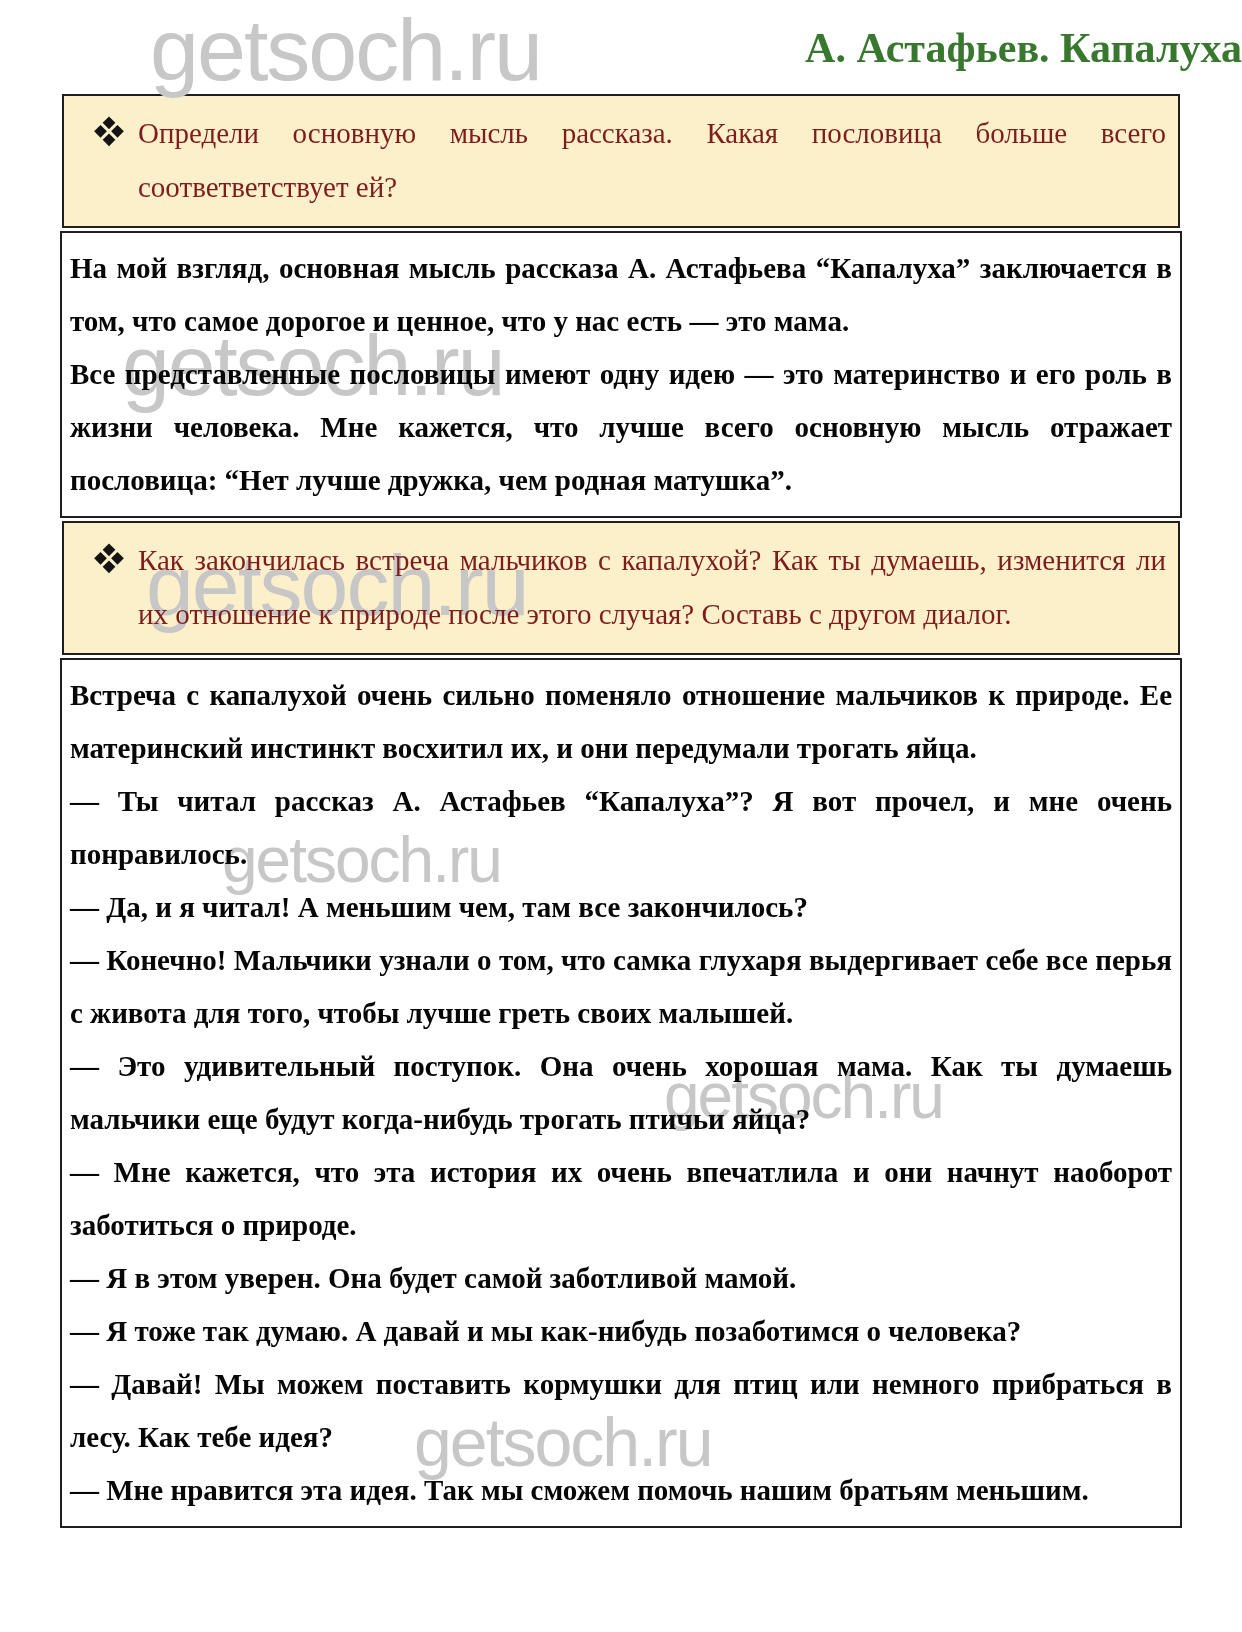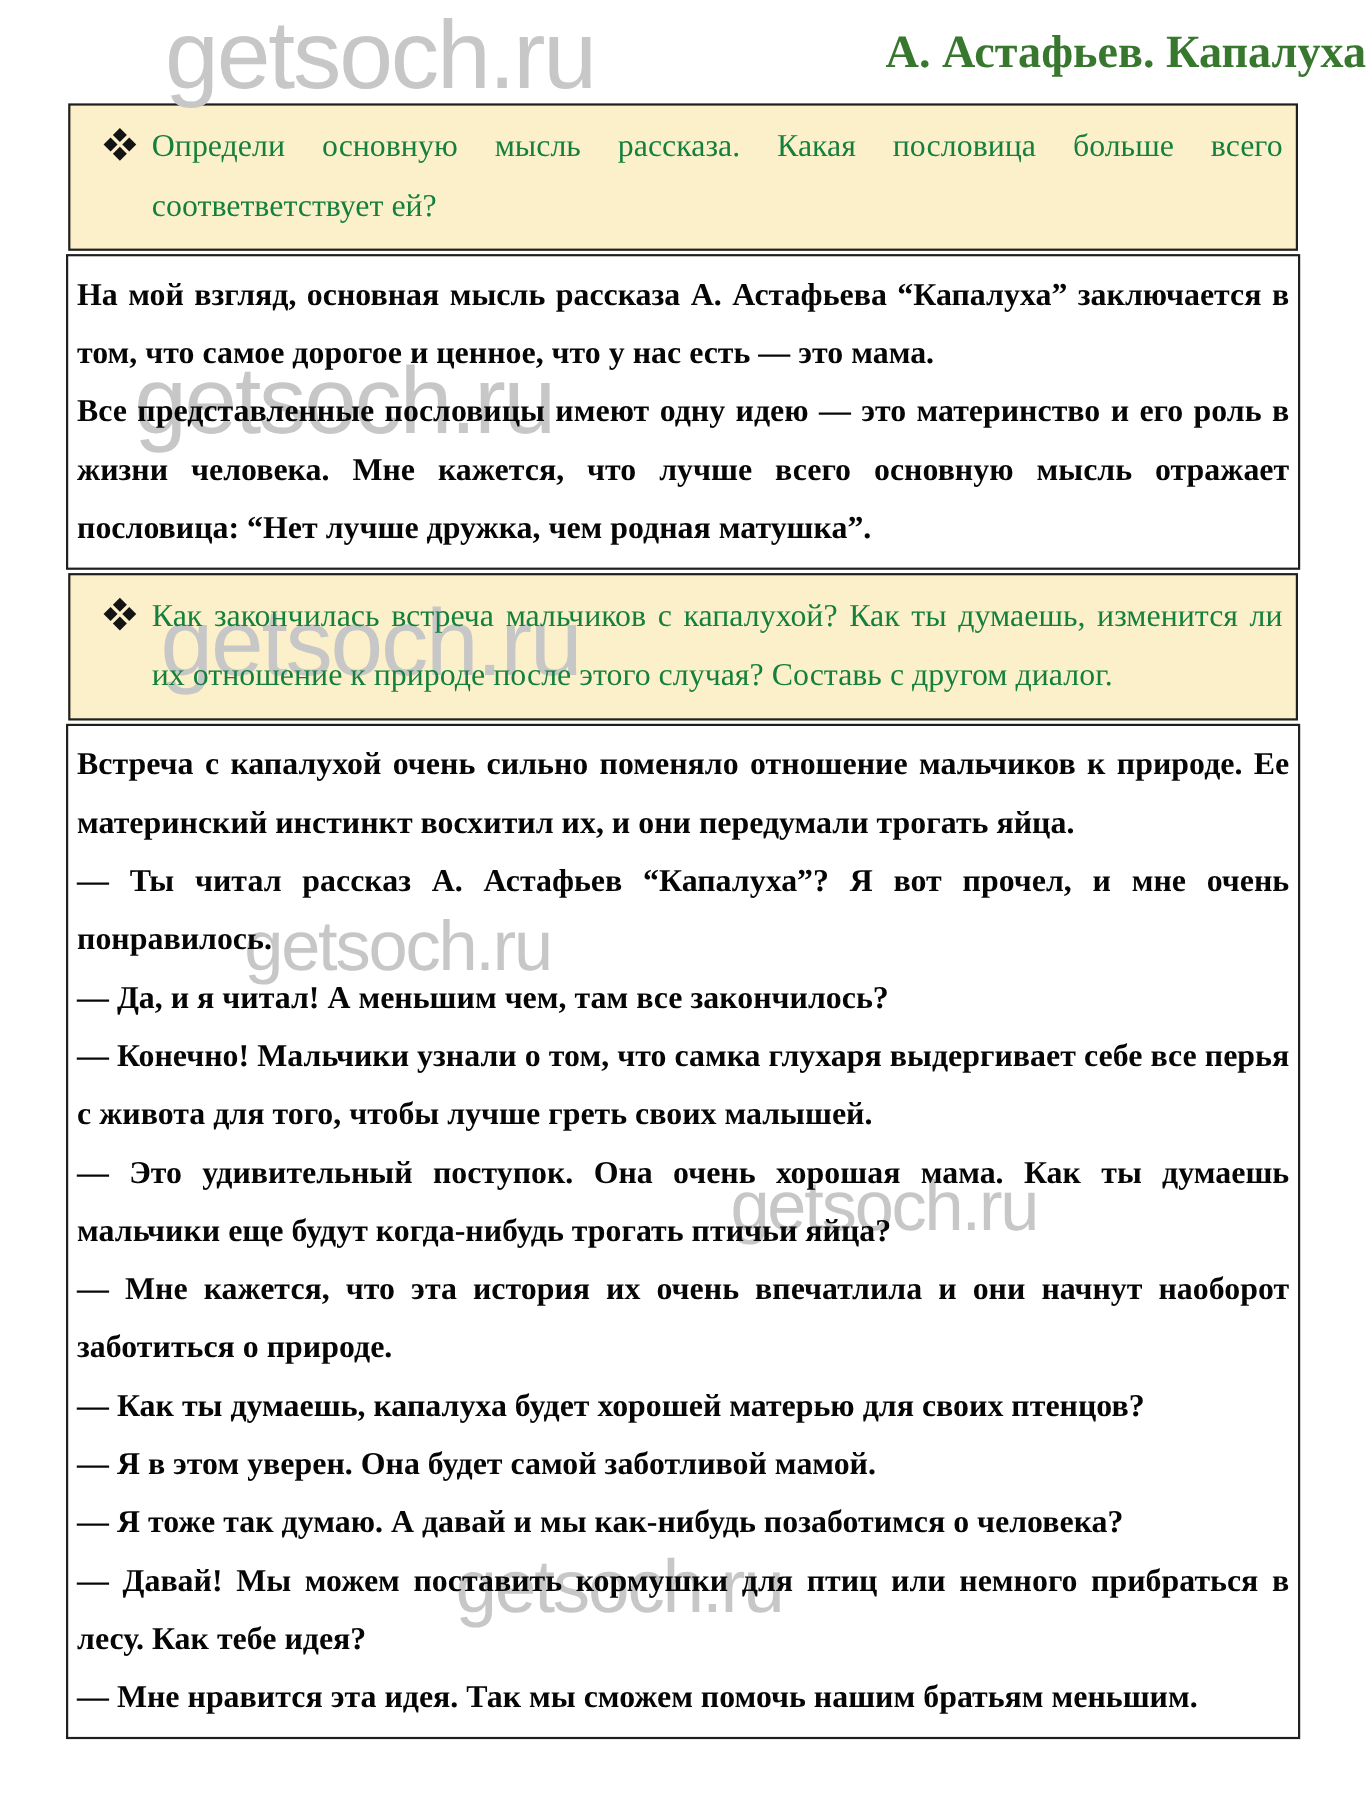--- a/index.html
+++ b/index.html
@@ -78,21 +78,21 @@
     grid-template-columns:9px 9px;
     grid-template-rows:9px 9px;
     gap:3px;
   }
   .bullet i{display:block;background:#141414;}
   .qtext{
     flex:1;
     margin:0;
     font-size:29px;
     line-height:54px;
-    color:#15803d;
+    color:#7f1d1d;
     text-align:justify;
   }
   .abox{
     margin-top:3px;
     background:#fff;
     border:2px solid var(--border,#1F1F1F);
     padding:9px 8px;
   }
   .abox p{
     position:relative;
@@ -150,21 +150,20 @@
       </div>
     </section>
 
     <section class="abox">
       <p>Встреча с капалухой очень сильно поменяло отношение мальчиков к природе. Ее материнский инстинкт восхитил их, и они передумали трогать яйца.</p>
       <p>— Ты читал рассказ А. Астафьев “Капалуха”? Я вот прочел, и мне очень понравилось.</p>
       <p>— Да, и я читал! А меньшим чем, там все закончилось?</p>
       <p>— Конечно! Мальчики узнали о том, что самка глухаря выдергивает себе все перья с живота для того, чтобы лучше греть своих малышей.</p>
       <p>— Это удивительный поступок. Она очень хорошая мама. Как ты думаешь мальчики еще будут когда-нибудь трогать птичьи яйца?</p>
       <p>— Мне кажется, что эта история их очень впечатлила и они начнут наоборот заботиться о природе.</p>
-      <p>— Как ты думаешь, капалуха будет хорошей матерью для своих птенцов?</p>
       <p>— Я в этом уверен. Она будет самой заботливой мамой.</p>
       <p>— Я тоже так думаю. А давай и мы как-нибудь позаботимся о человека?</p>
       <p>— Давай! Мы можем поставить кормушки для птиц или немного прибраться в лесу. Как тебе идея?</p>
       <p>— Мне нравится эта идея. Так мы сможем помочь нашим братьям меньшим.</p>
     </section>
 
   </div>
 </div>
 
 </body></html>

